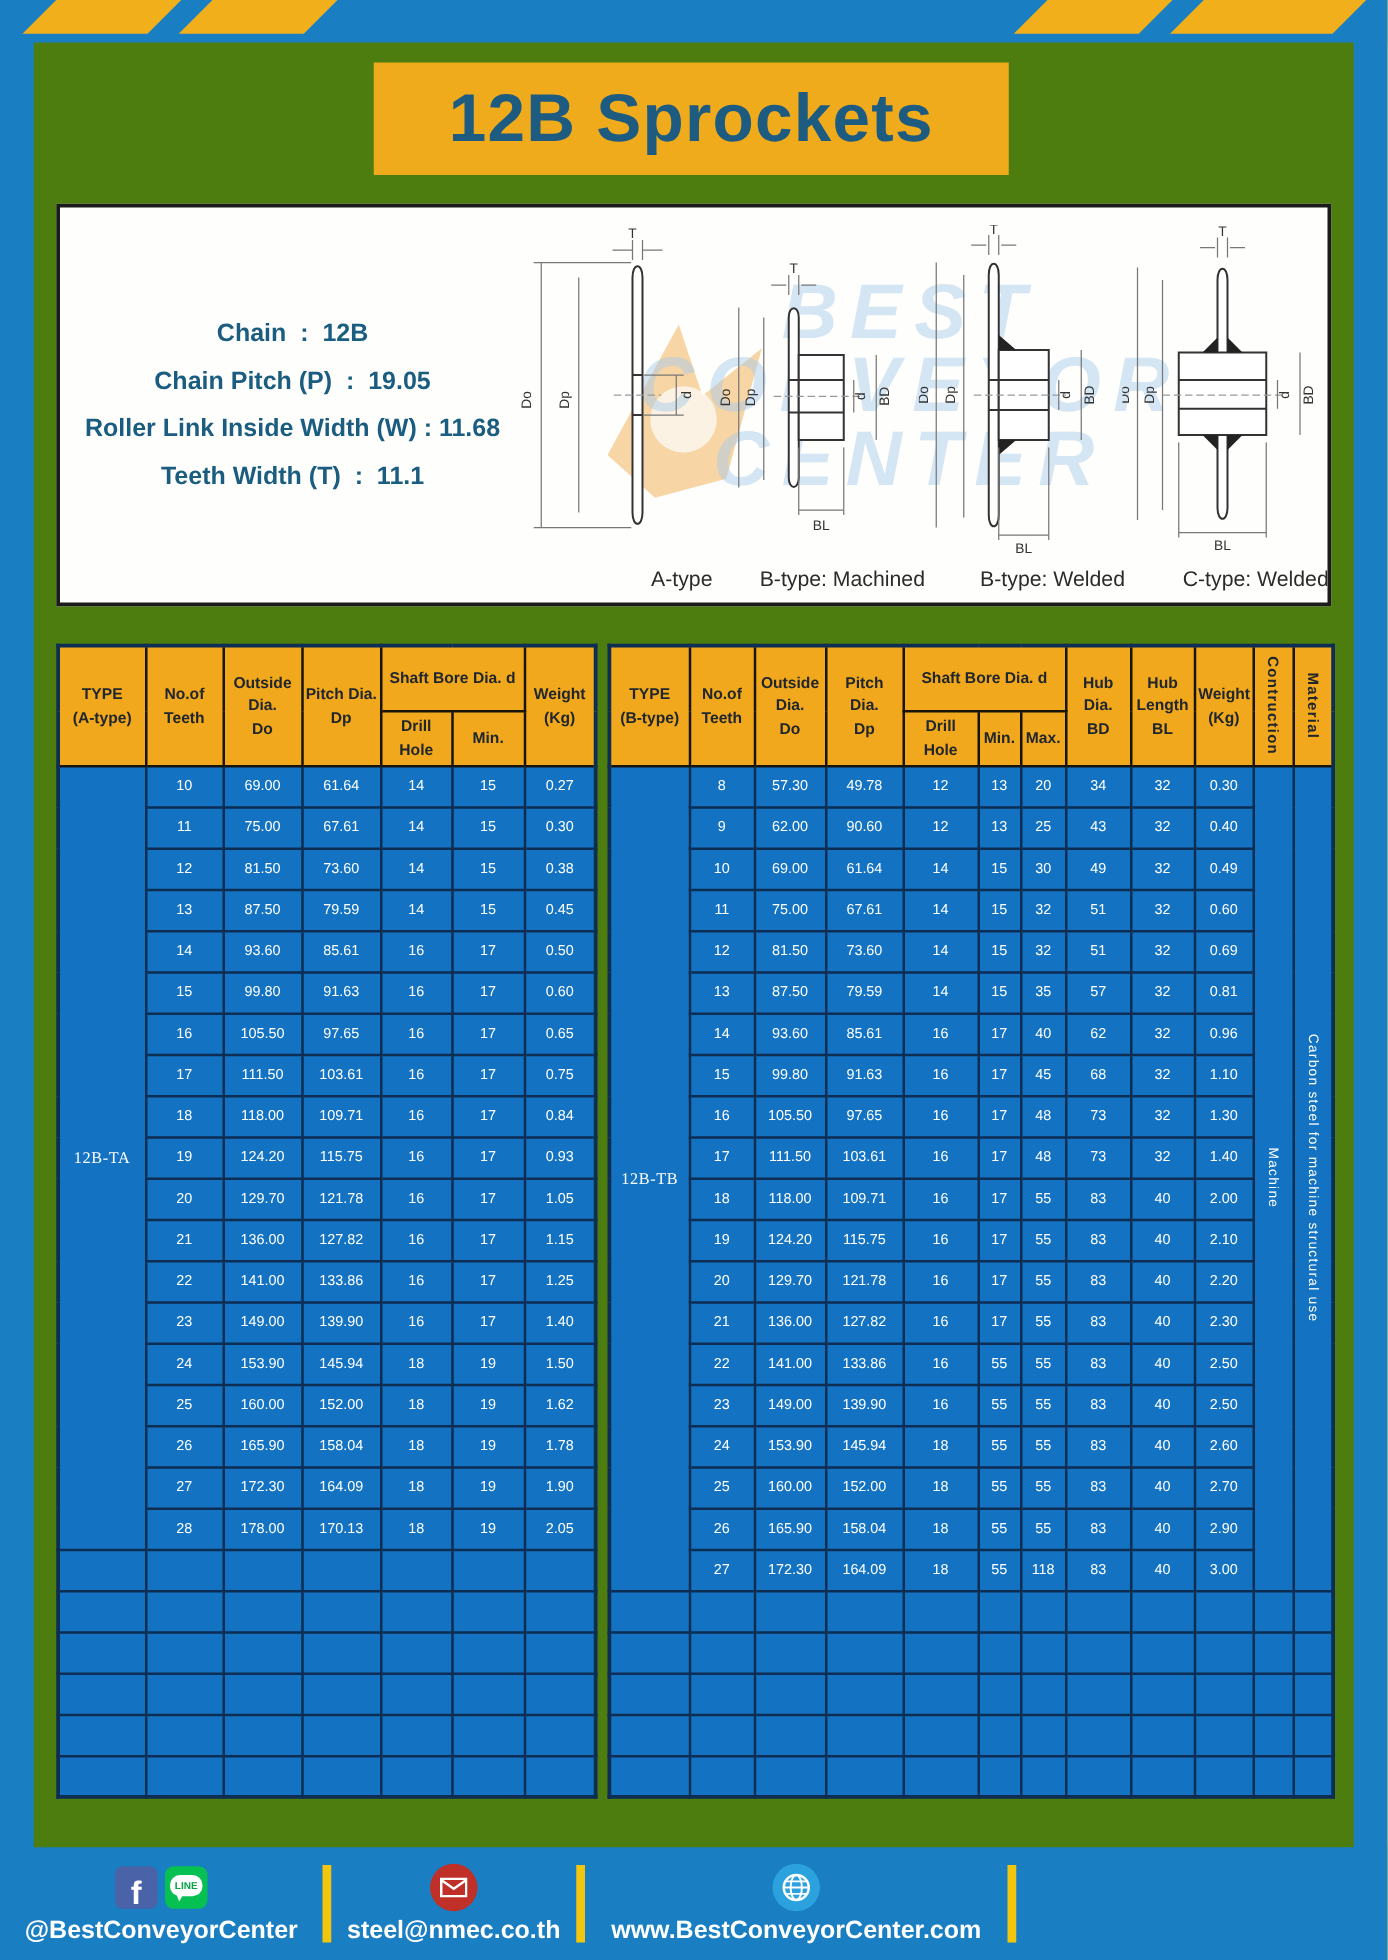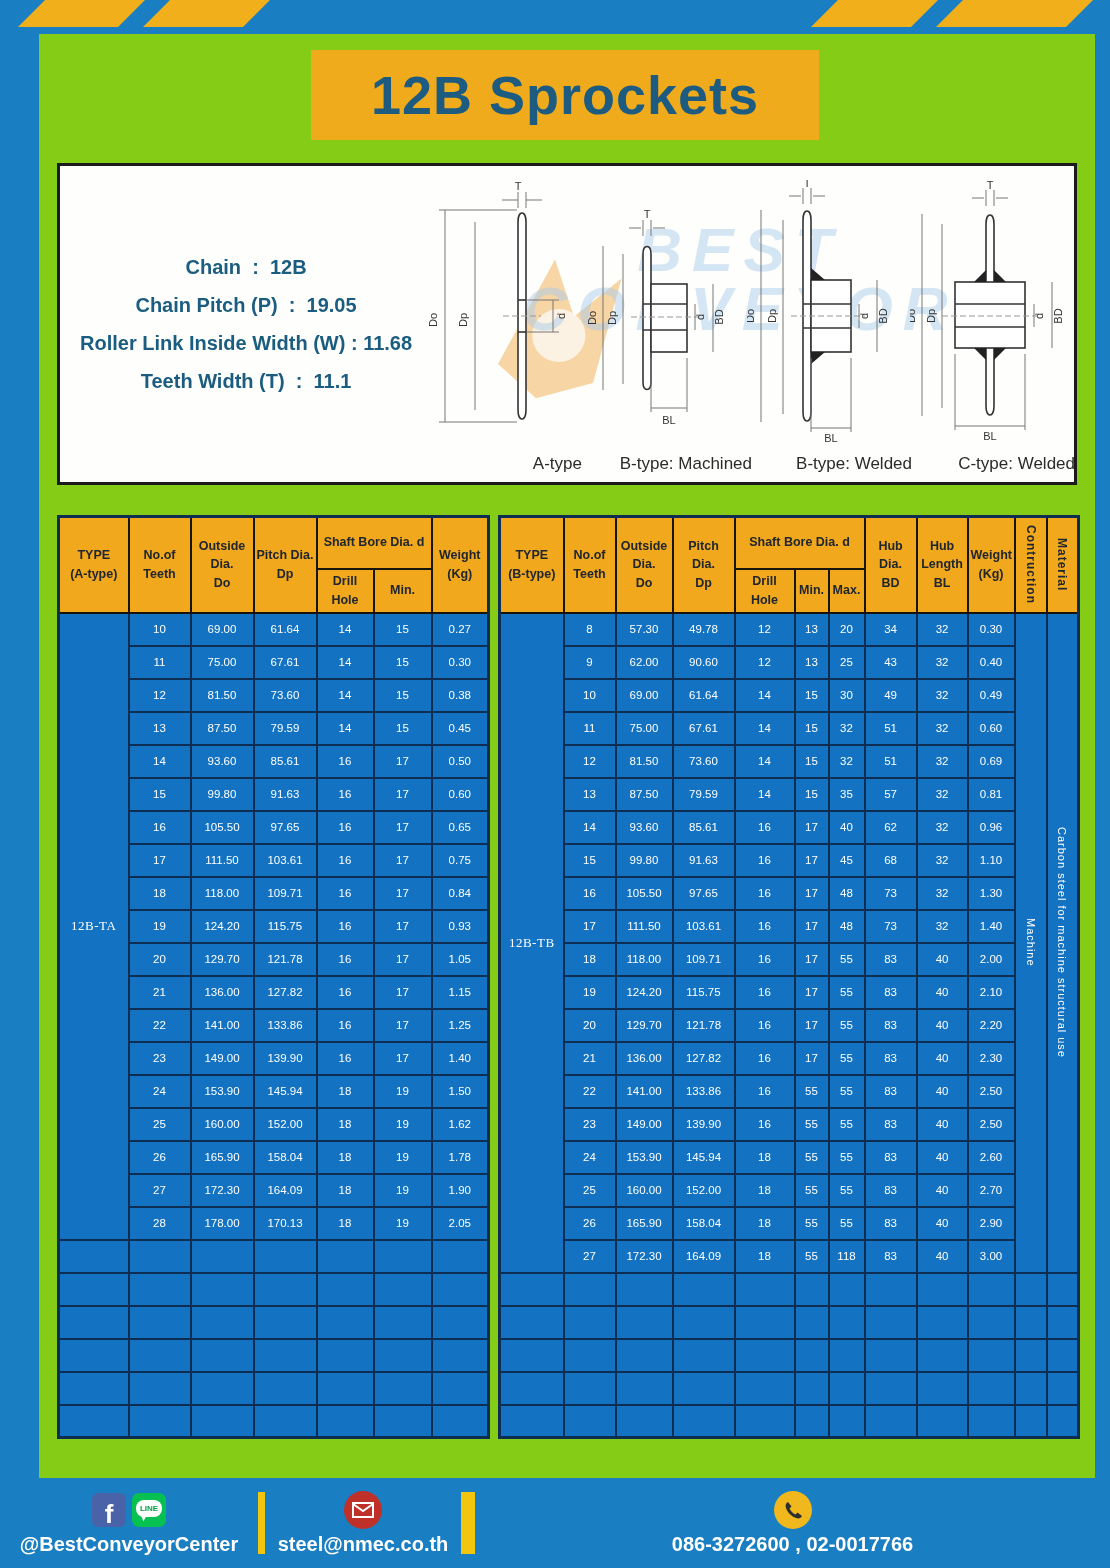--- a/index.html
+++ b/index.html
@@ -4,21 +4,21 @@
 <style>
   * { margin:0; padding:0; box-sizing:border-box; }
   html,body { width:1110px; }
   body { font-family:"Liberation Sans", sans-serif; }
   .page { position:relative; width:1110px; height:1568px; background:#1a7ec2; overflow:hidden; }
 
   
   .top-band { position:absolute; left:0; top:0; width:1110px; height:34px; background:#1a7ec2; overflow:hidden; }
   .stripe { position:absolute; top:0; height:27px; background:#f2af1c; transform:skewX(-45deg); transform-origin:top left; }
 
-  .content { position:absolute; left:39px; top:34px; width:1056px; height:1444px; background:#84cc16; }
+  .content { position:absolute; left:27px; top:34px; width:1056px; height:1444px; background:#4d7c0f; }
 
   
   .title-banner { position:absolute; left:272px; top:16px; width:508px; height:90px; background:#f0ab1d;
     display:flex; align-items:center; justify-content:center; }
   .title-banner h1 { font-size:54px; font-weight:bold; color:#1d5c80; letter-spacing:1px; }
 
   
   .diagram-panel { position:absolute; left:18px; top:129px; width:1020px; height:322px; background:#fefefc;
     border:3px solid #1b1b1b; overflow:hidden; }
   .watermark { position:absolute; left:400px; top:55px; width:560px; text-align:center;
@@ -89,20 +89,21 @@
 
     <div class="diagram-panel">
 
       <svg class="wm-logo" viewBox="0 0 100 100">
         <path d="M20 70 L50 15 L60 45 L85 25 L70 80 L40 88 Z" fill="#f0a53c"></path>
         <circle cx="52" cy="55" r="14" fill="#ffffff" opacity="0.7"></circle>
       </svg>
       <div class="watermark">
         <div>BEST</div>
         <div>CONVEYOR</div>
+        <div>CENTER</div>
       </div>
 
       <div class="spec-block">
         <div class="spec-line">Chain  :  12B</div>
         <div class="spec-line">Chain Pitch (P)  :  19.05</div>
         <div class="spec-line">Roller Link Inside Width (W) : 11.68</div>
         <div class="spec-line">Teeth Width (T)  :  11.1</div>
       </div>
 
       <div class="diagram" style="left:352px;">
@@ -820,25 +821,29 @@
         <div class="round-icon email-circle">
           <svg width="22" height="16" viewBox="0 0 22 16">
               <rect x="1" y="1" width="20" height="14" fill="none" stroke="#fff" stroke-width="2"></rect>
               <path d="M1 2 L11 9 L21 2" fill="none" stroke="#fff" stroke-width="2"></path>
             </svg>
         </div>
       </div>
       <div class="footer-label">steel@nmec.co.th</div>
     </div>
     <div class="footer-sep"></div>
-    <div class="footer-sep"></div>
-    <div class="footer-sec" style="flex:1;">
+    <div class="footer-sec" style="width:338px;">
       <div class="icon-row">
-        <div class="round-icon phone-circle">
-          <svg width="22" height="22" viewBox="0 0 44 44">
-            <path d="M12 6 c-4 2 -6 6 -4 12 c3 9 11 17 20 20 c6 2 10 0 12 -4 l-9 -7 -4 4 c-5 -2 -10 -7 -12 -12 l4 -4 z" fill="#2e2e2e"></path>
+        <div class="round-icon globe-circle">
+          <svg width="26" height="26" viewBox="0 0 26 26">
+            <circle cx="13" cy="13" r="10" fill="none" stroke="#fff" stroke-width="2"></circle>
+            <ellipse cx="13" cy="13" rx="4.5" ry="10" fill="none" stroke="#fff" stroke-width="1.6"></ellipse>
+            <line x1="3" y1="13" x2="23" y2="13" stroke="#fff" stroke-width="1.6"></line>
+            <line x1="4.5" y1="8" x2="21.5" y2="8" stroke="#fff" stroke-width="1.4"></line>
+            <line x1="4.5" y1="18" x2="21.5" y2="18" stroke="#fff" stroke-width="1.4"></line>
           </svg>
         </div>
       </div>
-      <div class="footer-label">086-3272600 , 02-0017766</div>
+      <div class="footer-label">www.BestConveyorCenter.com</div>
     </div>
+    <div class="footer-sep"></div>
   </div>
 </div>
 
 </body></html>

